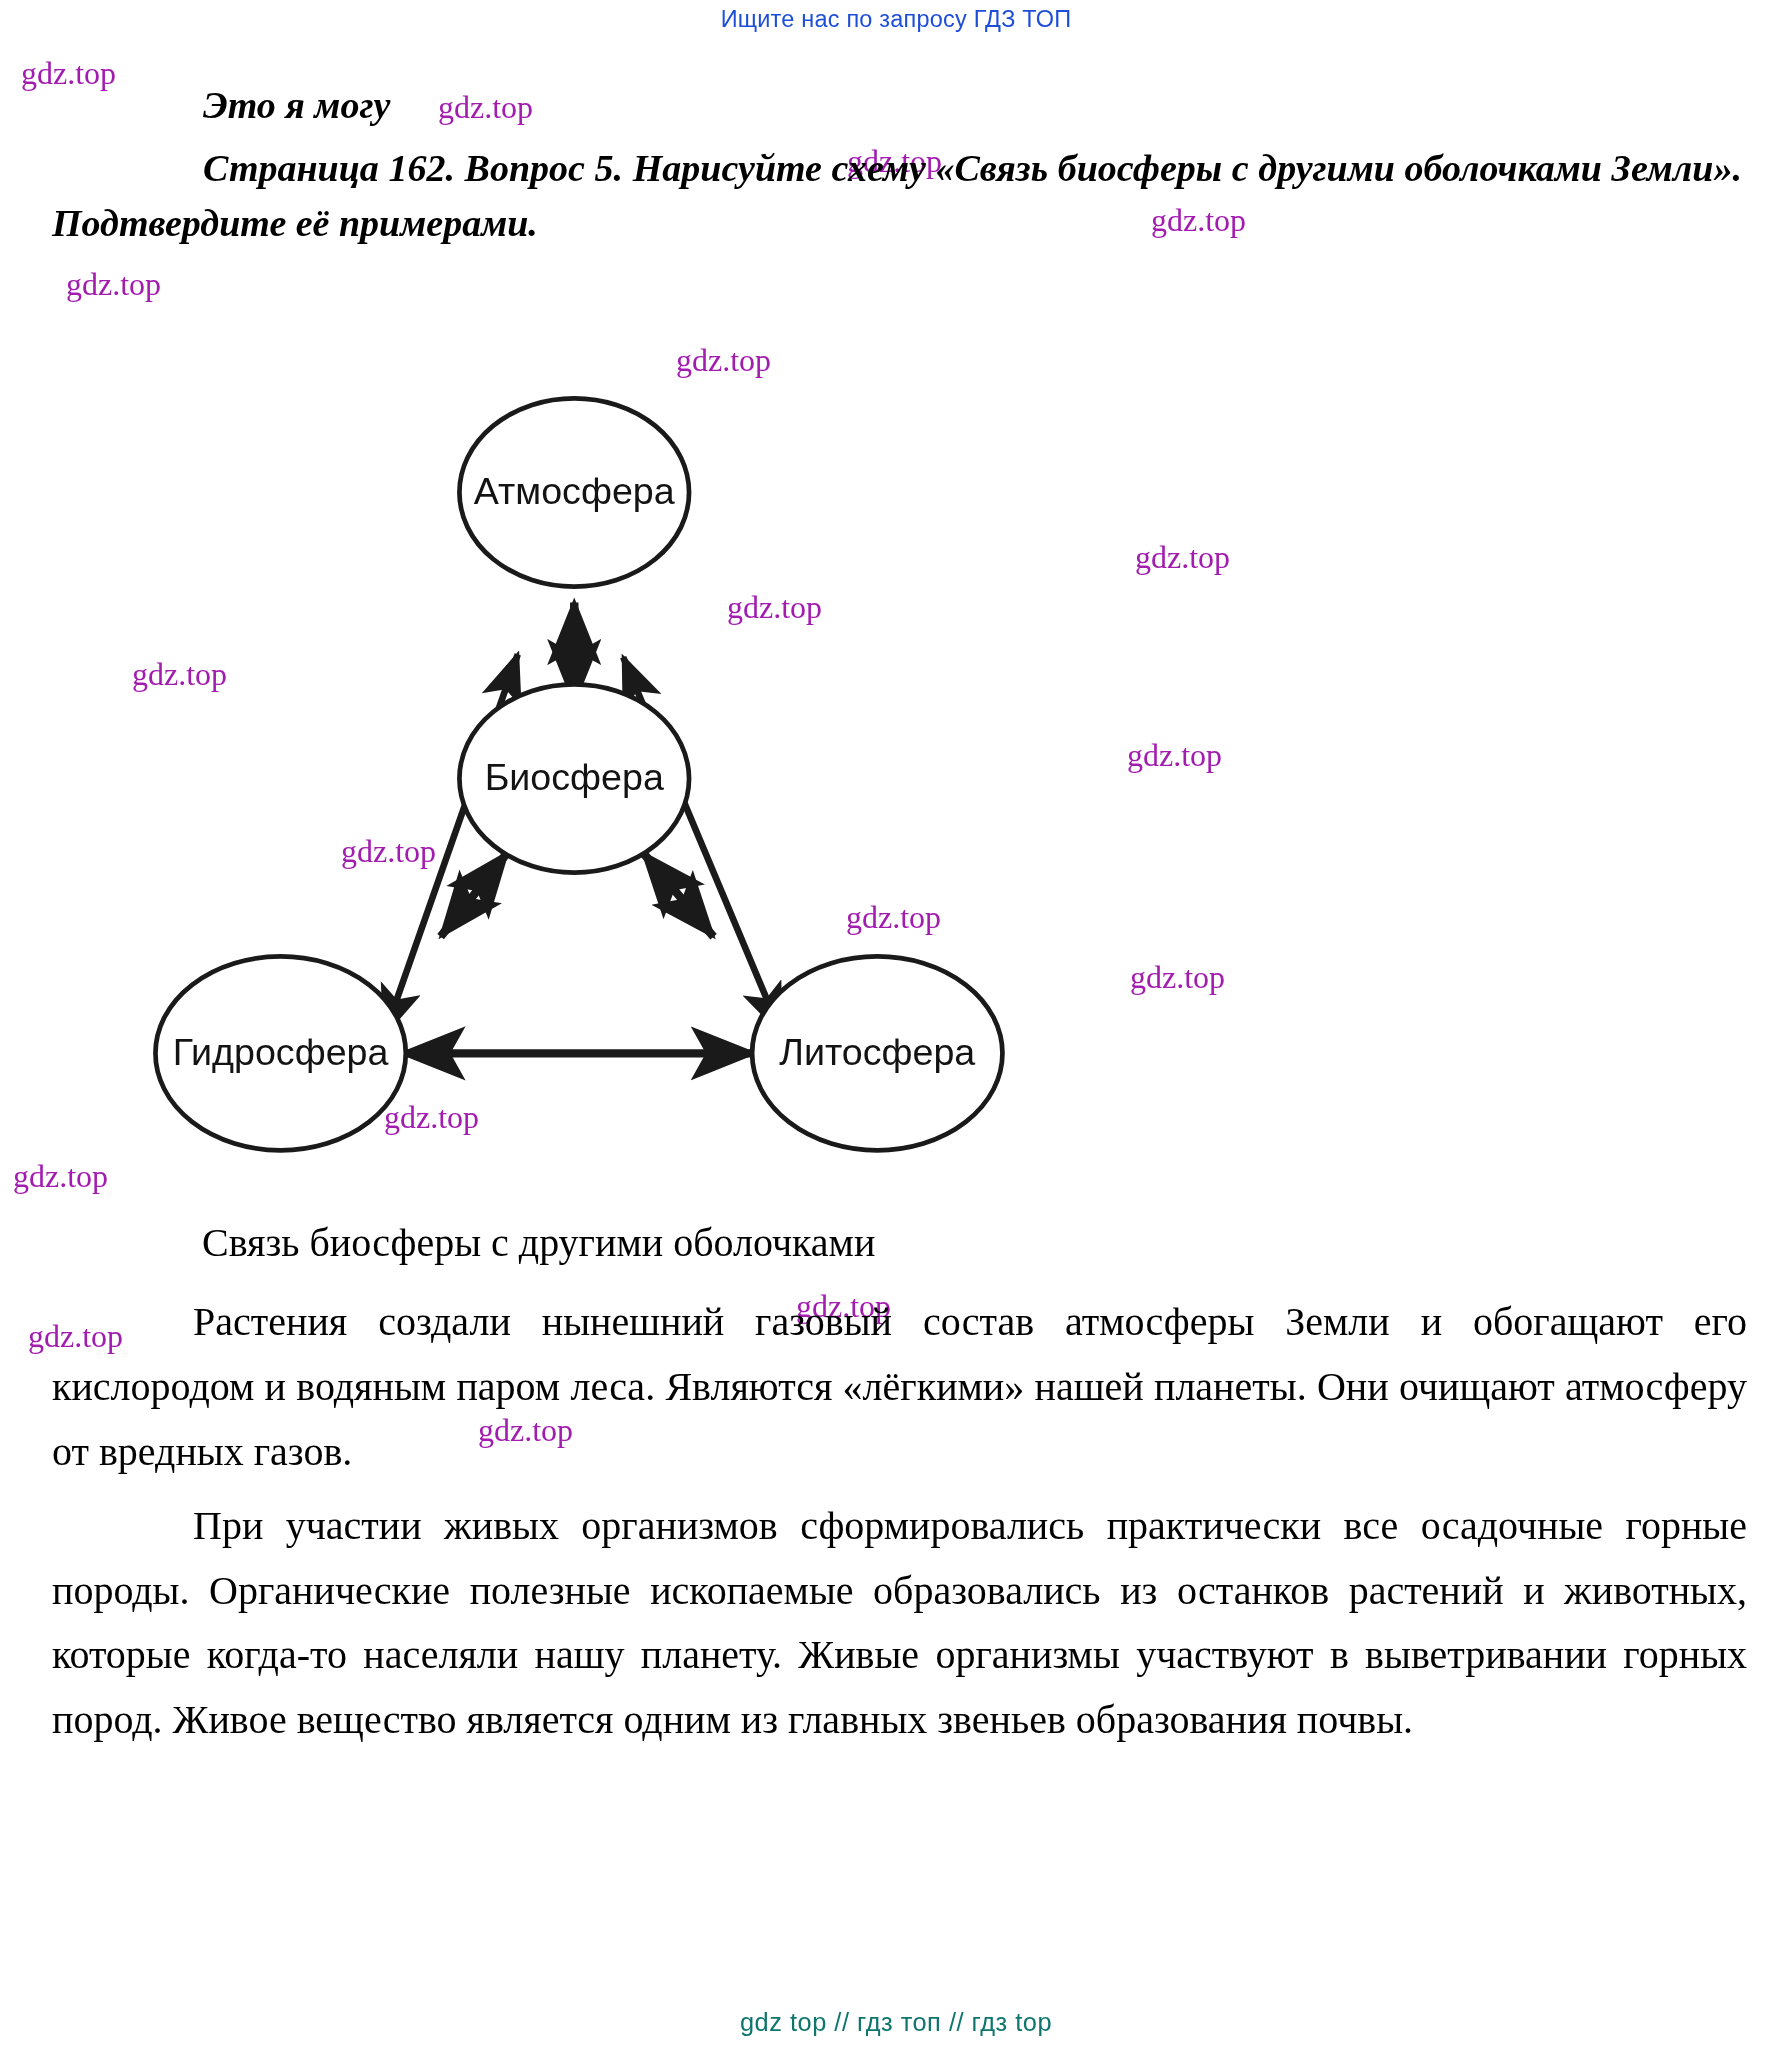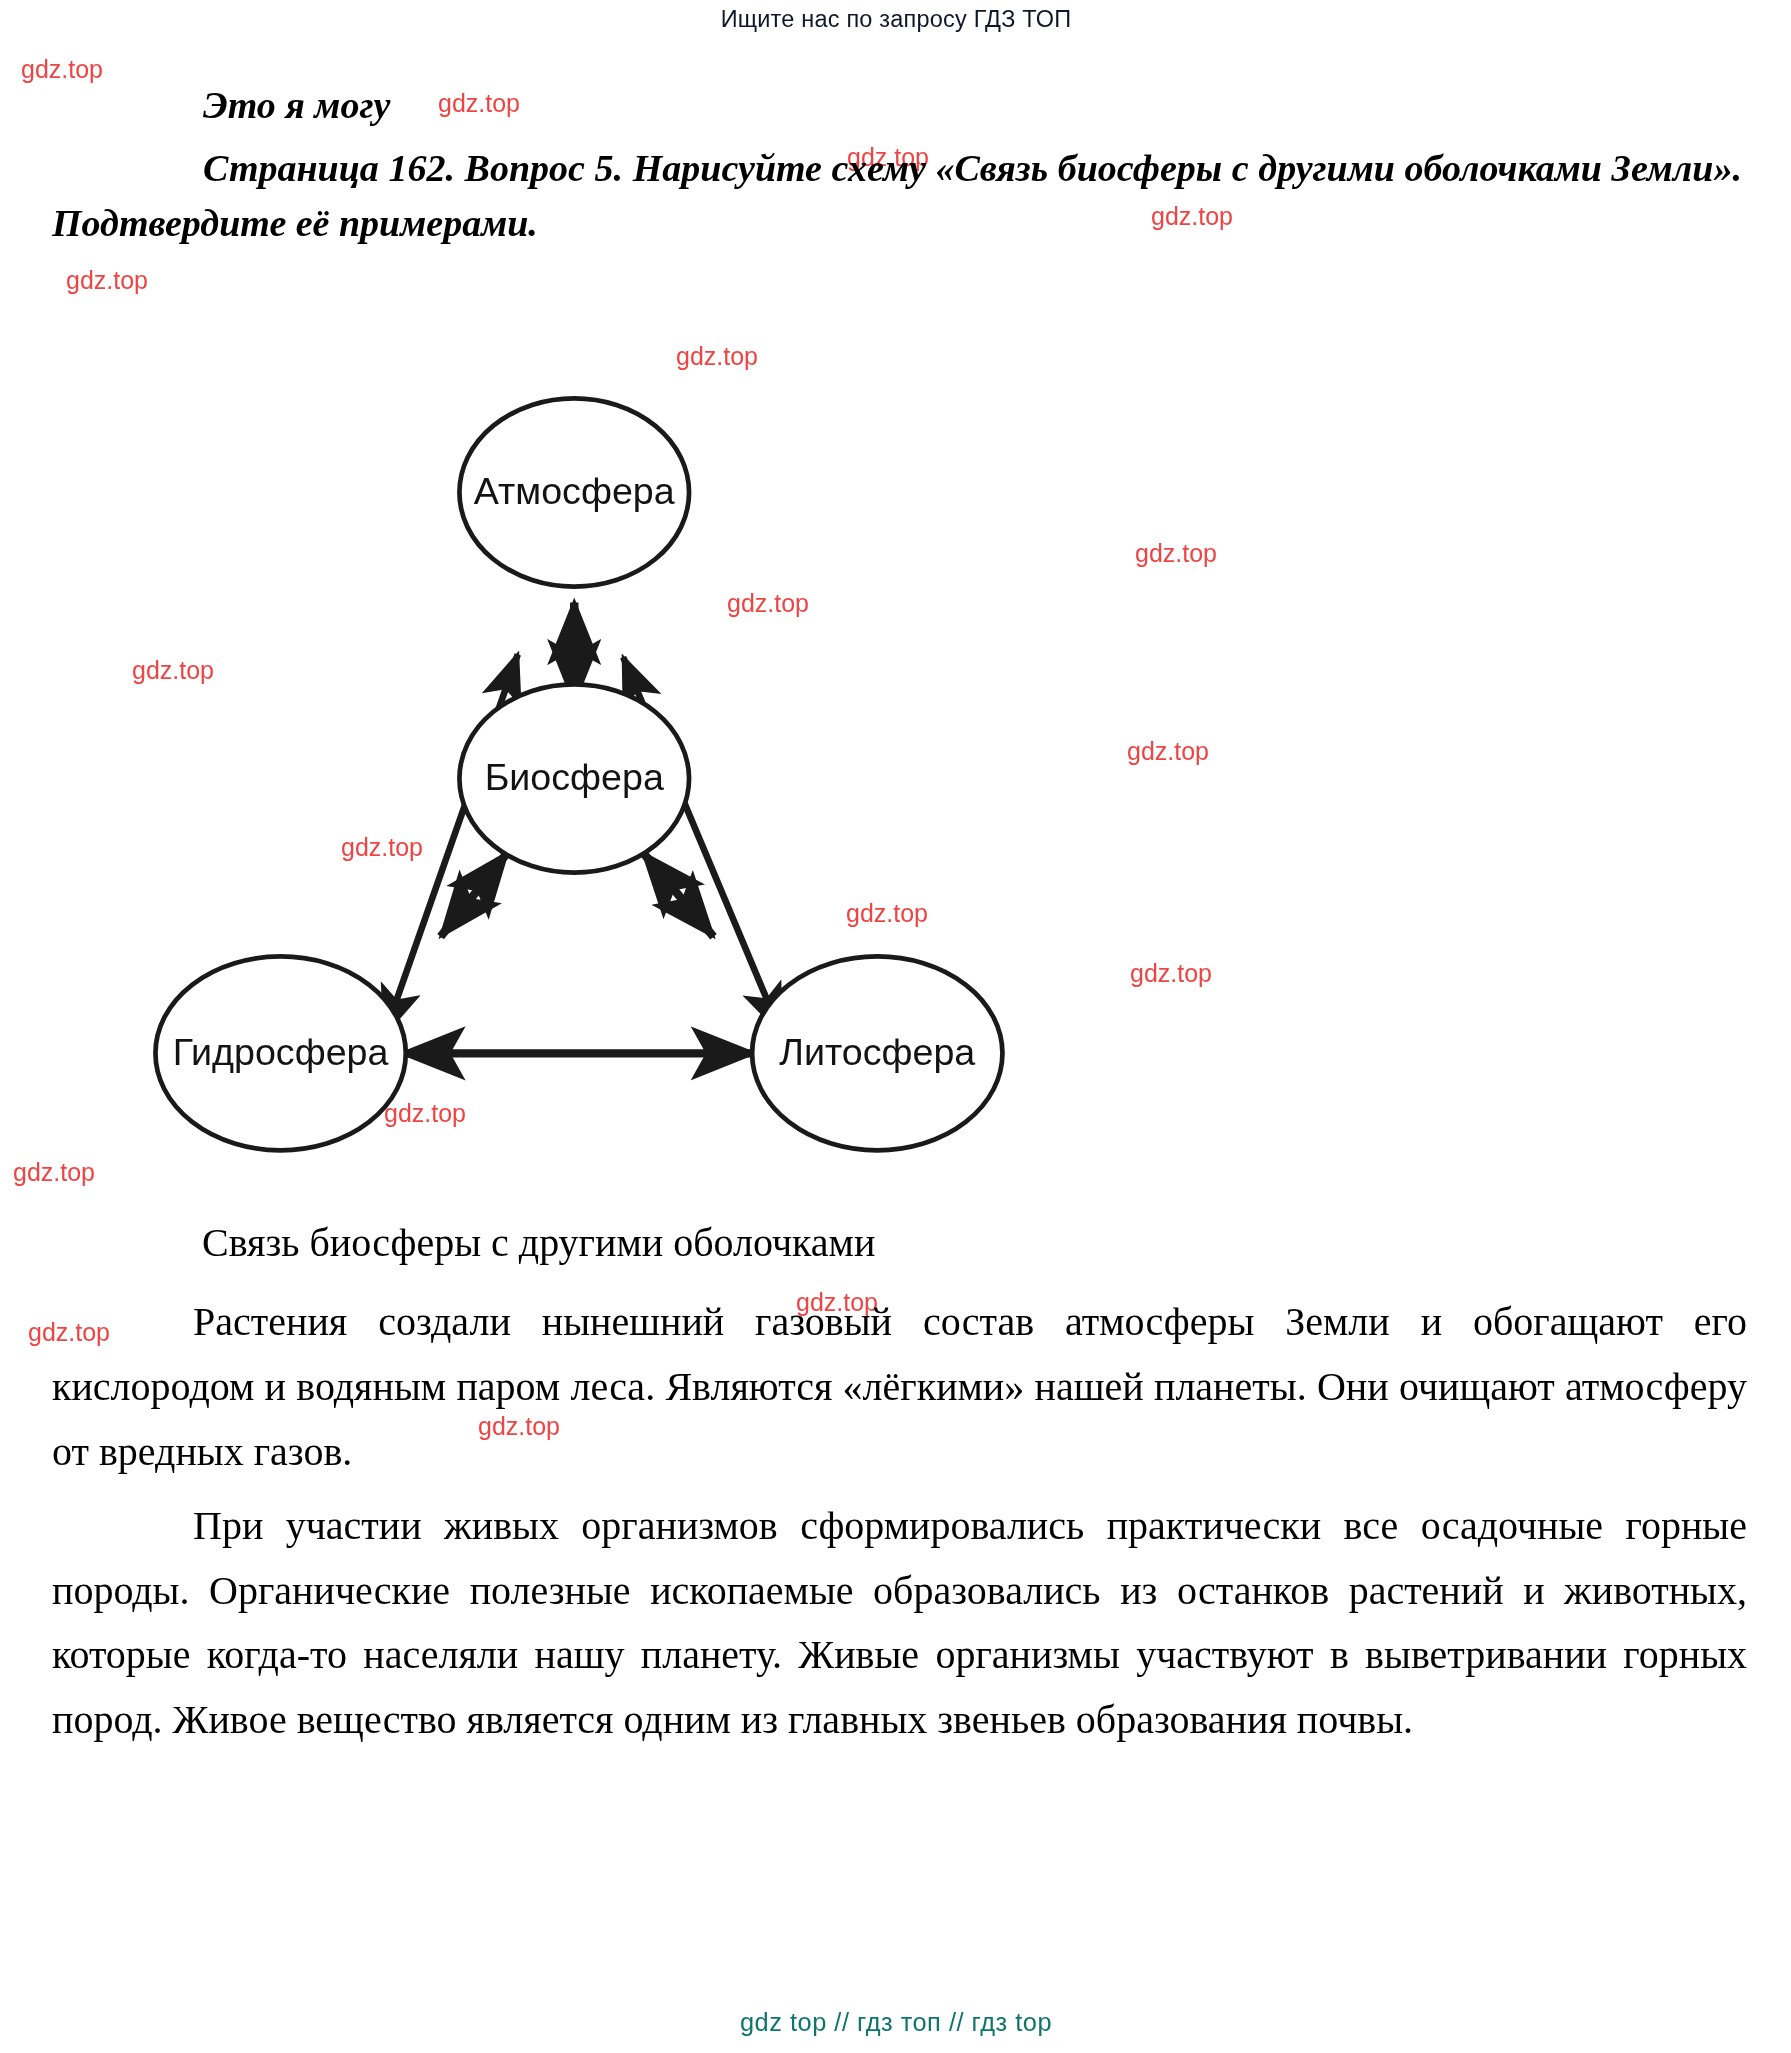--- a/index.html
+++ b/index.html
@@ -27,23 +27,23 @@
     font-family: "Liberation Sans", "DejaVu Sans", sans-serif;
     font-size: 23.5px;
     color: #1ecb2e;
     letter-spacing: 0.2px;
     white-space: nowrap;
   }
 
   
   .watermark {
     position: absolute;
-    font-family: Liberation Sans, sans-serif;
-    font-size: 25px;
-    color: #ef4444;
+    font-family: Liberation Serif, serif;
+    font-size: 32px;
+    color: #a21caf;
     white-space: nowrap;
     pointer-events: none;
     user-select: none;
   }
 
   
   .doc {
     position: absolute;
     left: 52px;
     top: 83px;
@@ -118,21 +118,21 @@
     font-family: "Liberation Sans", "DejaVu Sans", sans-serif;
     font-size: 25.4px;
     color: #5c0a8c;
     white-space: nowrap;
     letter-spacing: 0.5px;
   }
 </style>
 </head>
 <body>
 
-<div class="promo-banner" style="color: #0f172a;">Ищите нас по запросу ГДЗ ТОП</div>
+<div class="promo-banner" style="color: #1d4ed8;">Ищите нас по запросу ГДЗ ТОП</div>
 
 <div id="watermark-layer">
     <div class="watermark" style="left: 21px; top: 55px;">gdz.top</div>
     <div class="watermark" style="left: 438px; top: 89px;">gdz.top</div>
     <div class="watermark" style="left: 847px; top: 143px;">gdz.top</div>
     <div class="watermark" style="left: 1151px; top: 202px;">gdz.top</div>
     <div class="watermark" style="left: 66px; top: 266px;">gdz.top</div>
     <div class="watermark" style="left: 676px; top: 342px;">gdz.top</div>
     <div class="watermark" style="left: 549px; top: 482px;">gdz.top</div>
     <div class="watermark" style="left: 1135px; top: 539px;">gdz.top</div>

